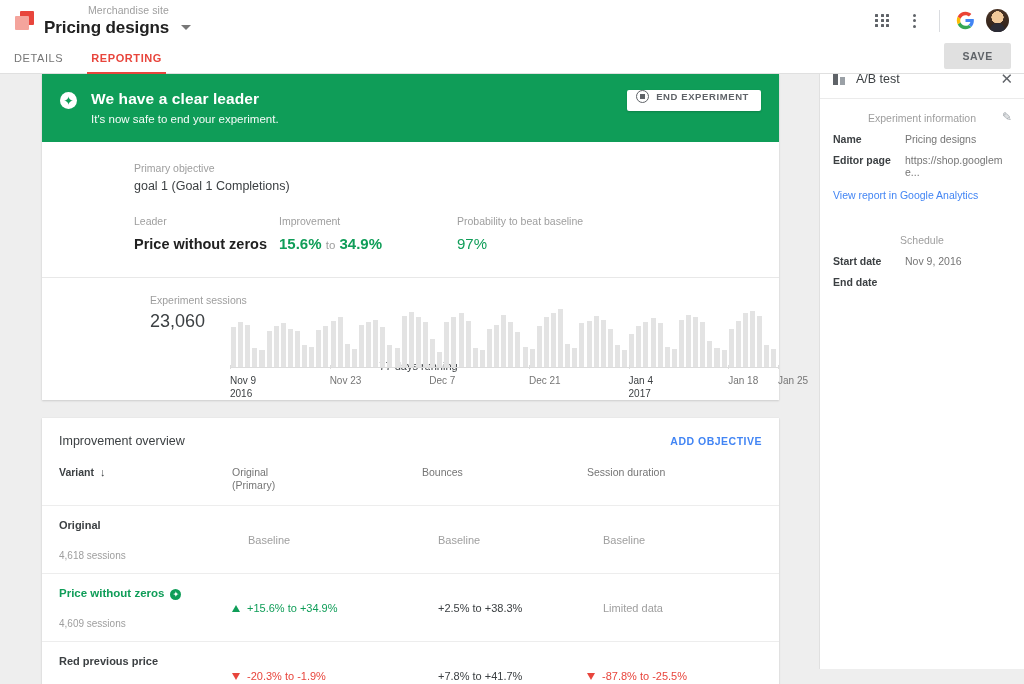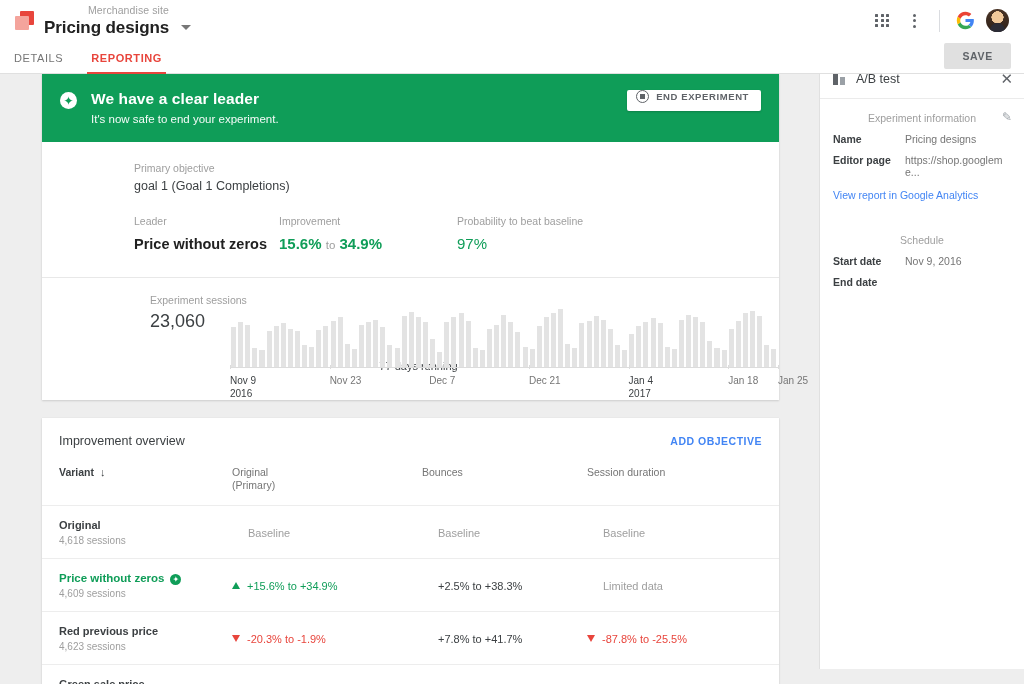--- a/index.html
+++ b/index.html
@@ -149,21 +149,21 @@
   table.ov th.c0 { padding-left:17px; color:#3c4043; font-weight:bold; width:190px; }
   table.ov th.c1 { width:190px; }
   table.ov th.c2 { width:165px; }
   .sortarrow { font-size:11px; color:#3c4043; margin-left:6px; }
   table.ov td {
     border-top:1px solid #ededed; padding:12px 0 11px 0; font-size:11px; color:#3c4043; vertical-align:middle;
   }
   table.ov td.c0 { padding-left:17px; }
   .vname { font-size:11px; font-weight:bold; color:#3c4043; line-height:14px; display:flex; align-items:flex-end; gap:6px;}
   .vname.leader { color:#0f9d58; font-size:11.5px; }
-  .vsess { font-size:10px; color:#9e9e9e; margin-top:2px; line-height:13px;}
+  .vsess { font-size:10px; color:#9e9e9e; margin-top:17px; line-height:13px;}
   .leader-dot { width:11px;height:11px;border-radius:50%;background:#0f9d58;display:inline-flex;align-items:center;justify-content:center;color:#fff;font-size:8px;line-height:8px;}
   .muted { color:#9e9e9e; }
   .red { color:#e8453c;text-align:right; }
   .cellv { display:flex; align-items:center; }
   .tri { width:0;height:0;margin-right:7px; flex:none;}
   .tri.up { border-left:4.5px solid transparent;border-right:4.5px solid transparent;border-bottom:7px solid #0f9d58; }
   .tri.down { border-left:4.5px solid transparent;border-right:4.5px solid transparent;border-top:7px solid #e8453c; }
   .tri.none { width:0; margin-right:16px; }
 
   

